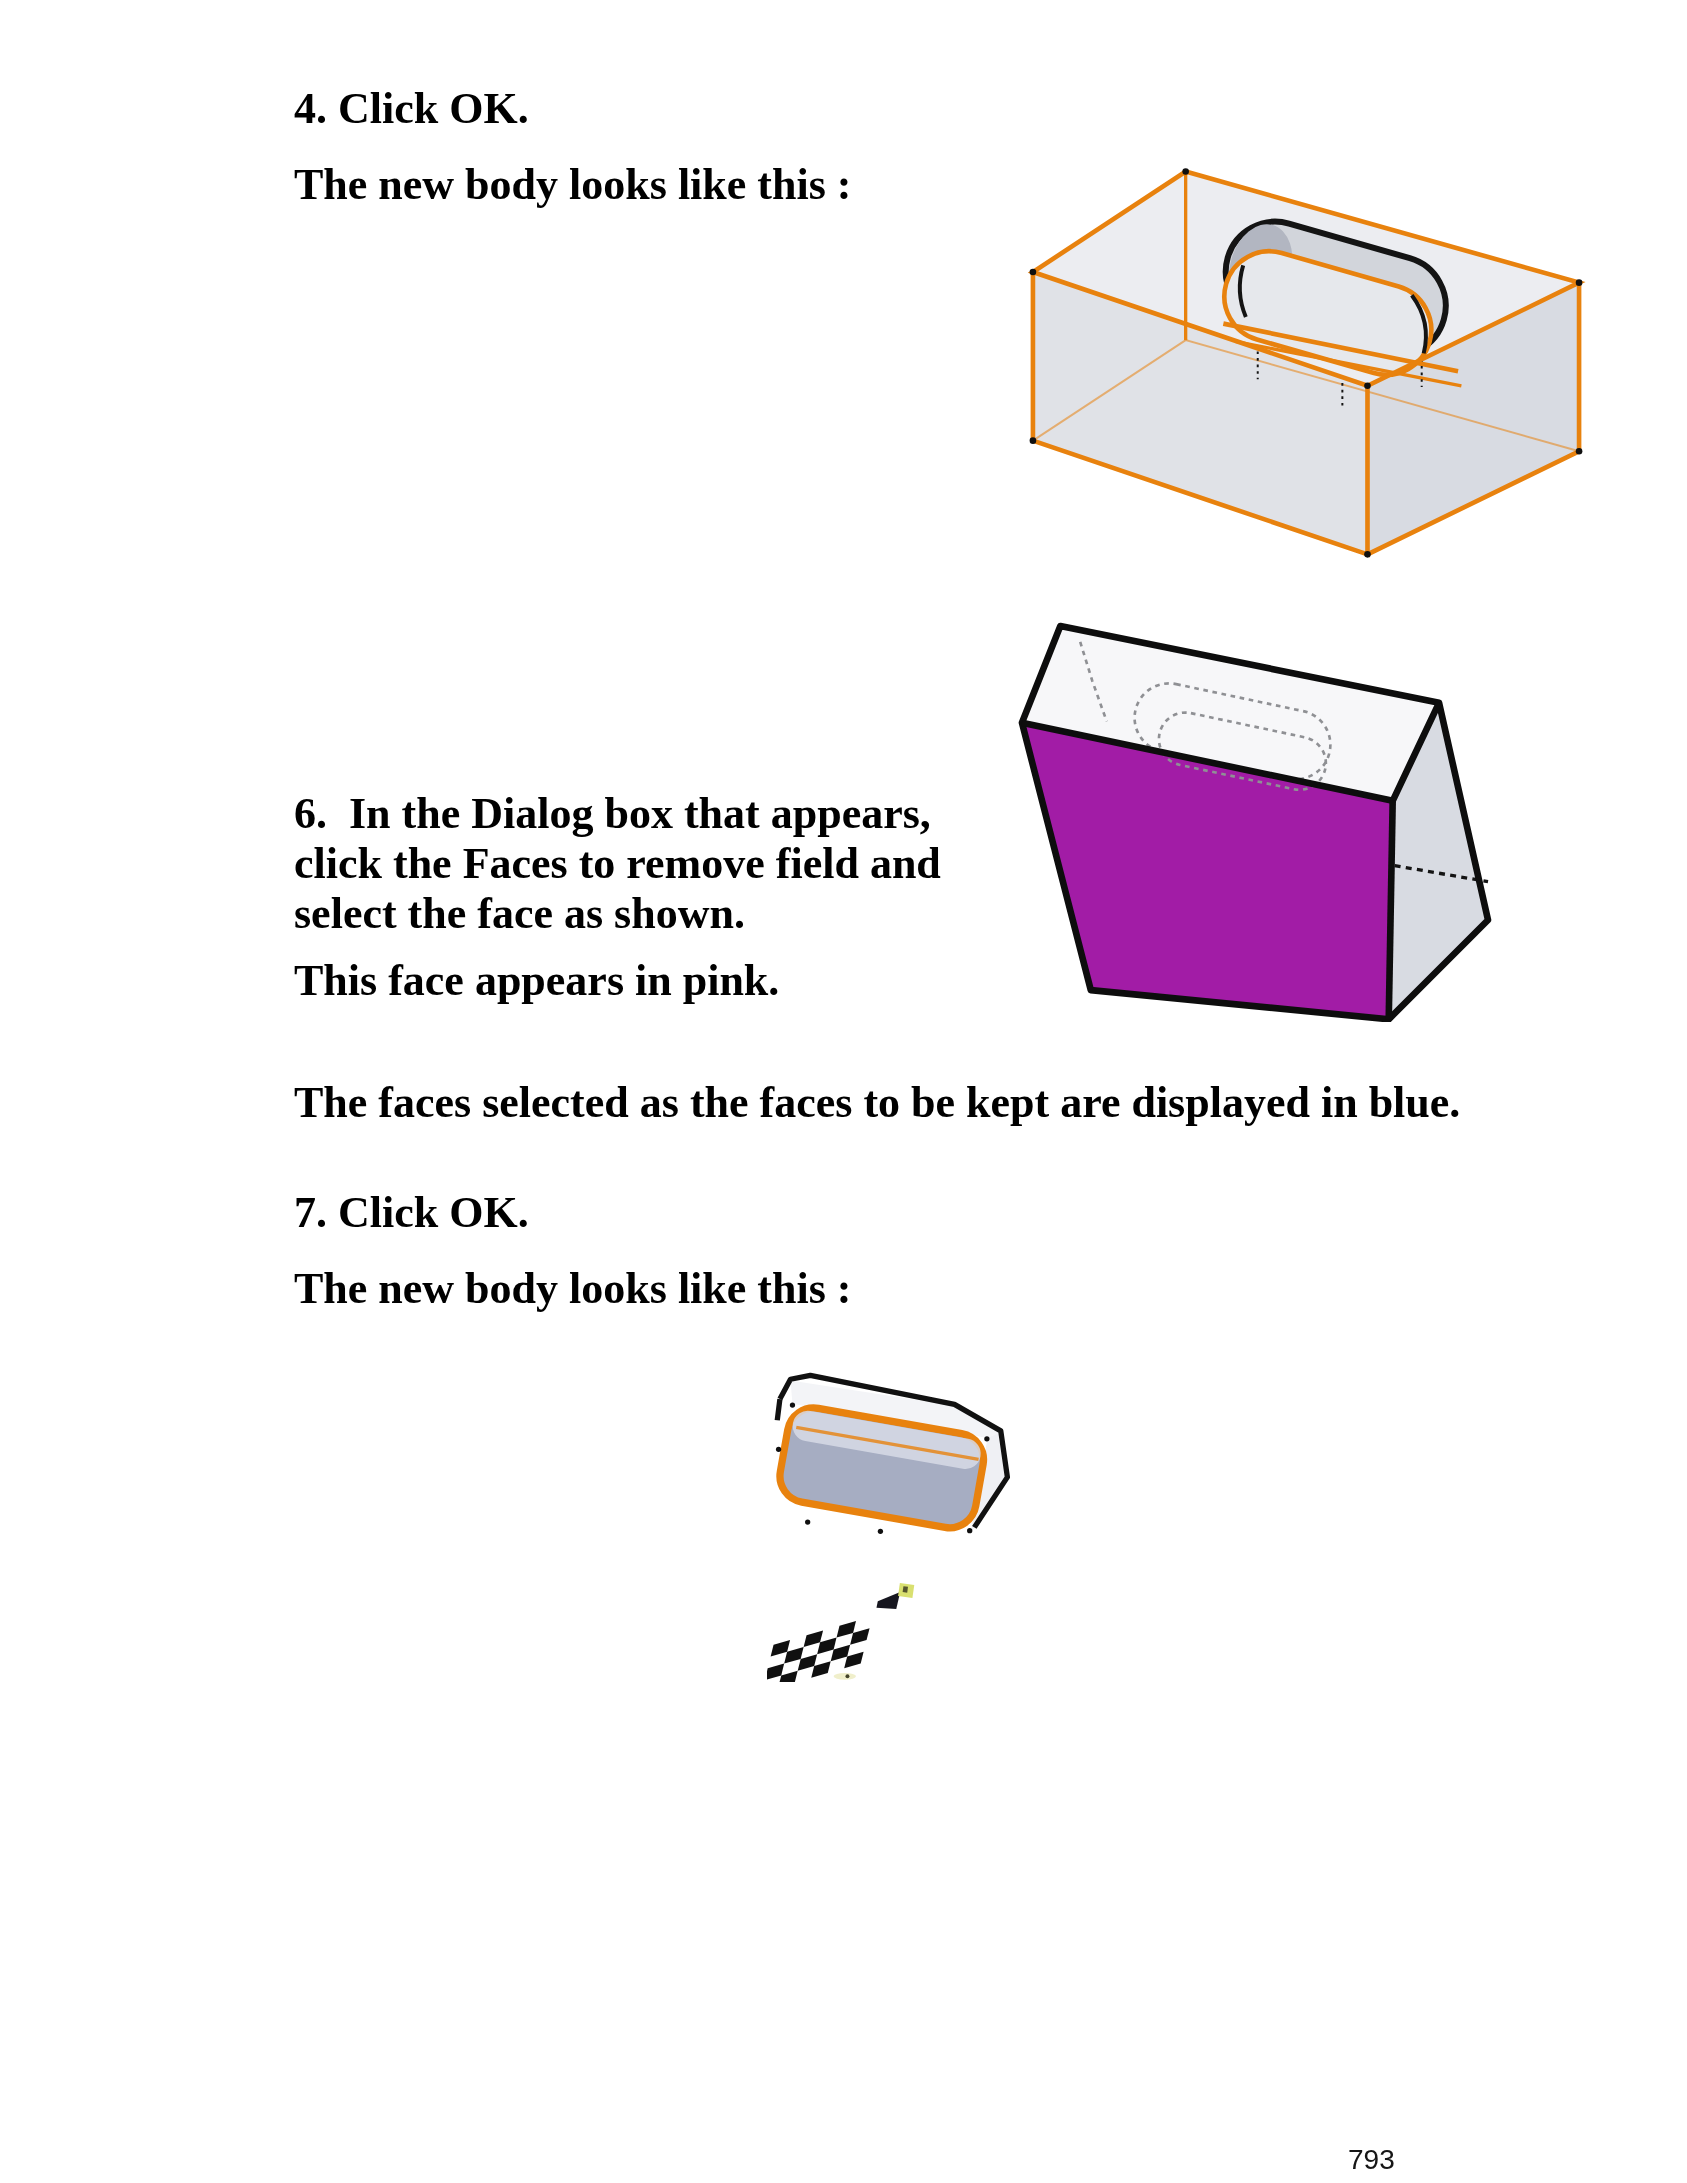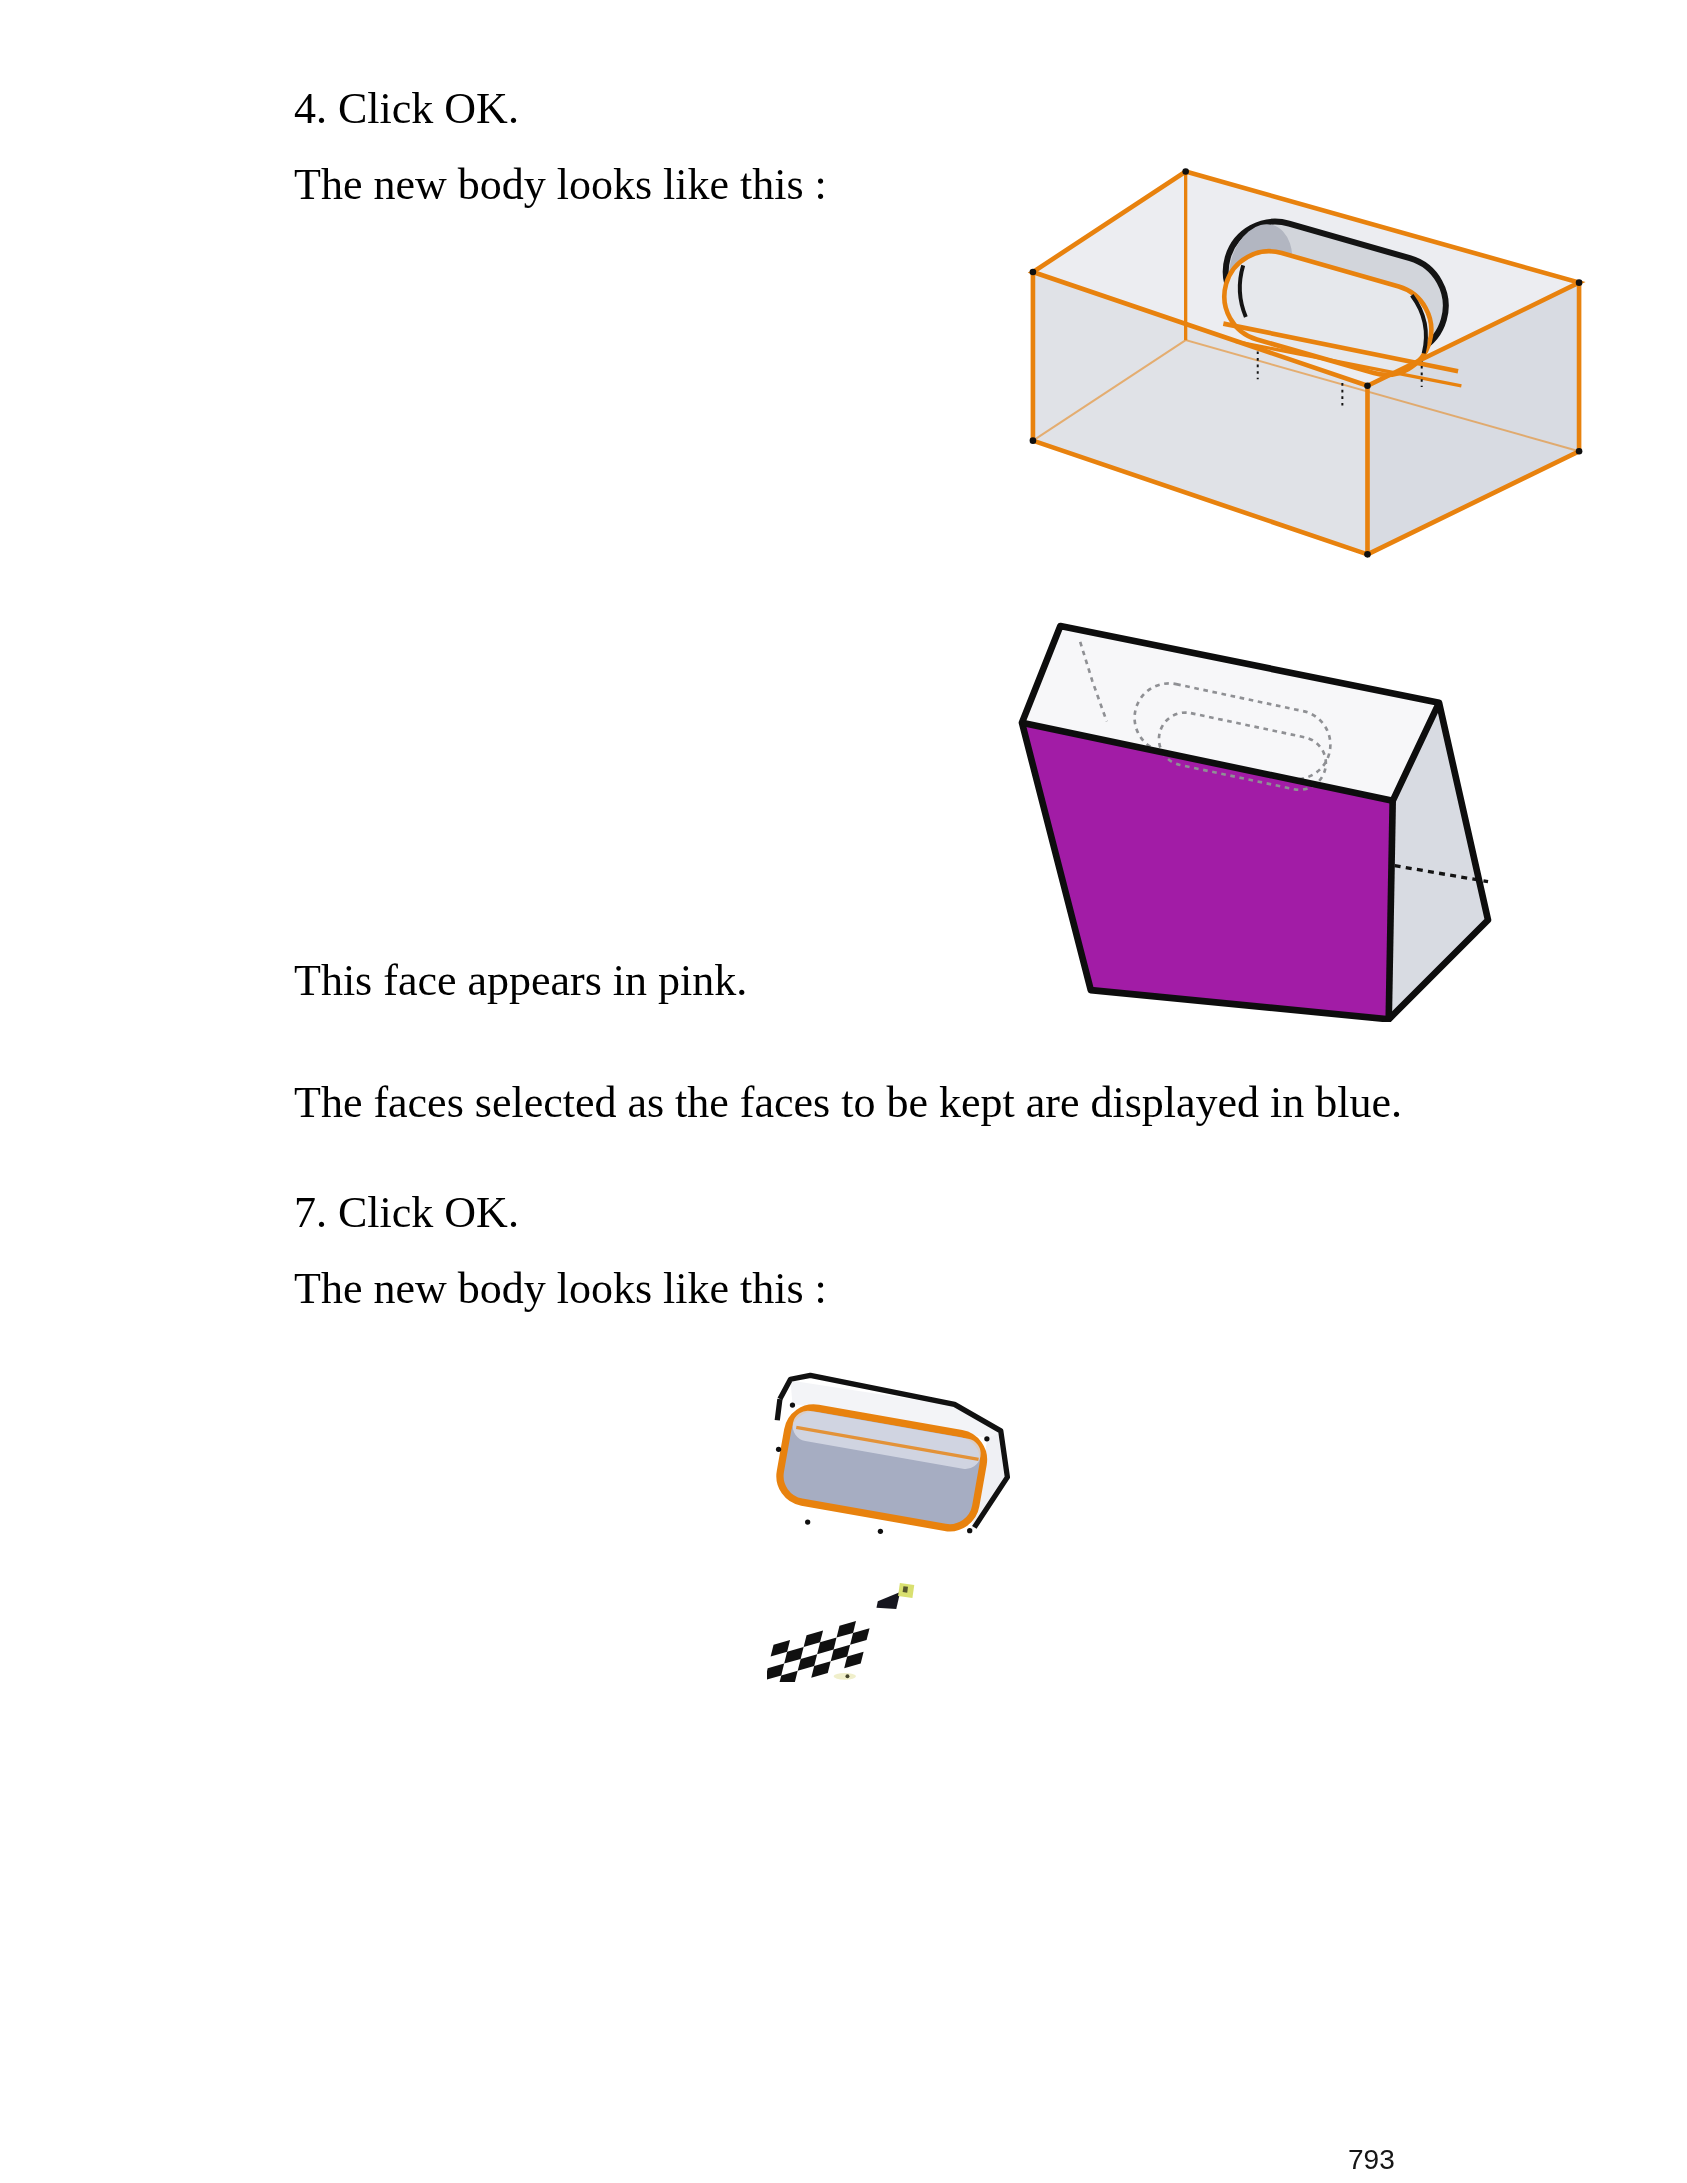--- a/index.html
+++ b/index.html
@@ -4,34 +4,38 @@
 <style>
   html,body{margin:0;padding:0;}
   body{
     width:1687px;height:2183px;position:relative;background:#ffffff;
     font-family:"Liberation Serif", serif;color:#000;overflow:hidden;
   }
   .para{
     position:absolute;left:294px;
     font-size:44px;line-height:50px;white-space:pre;
     color:#000;
+    font-weight:bold;
   }
   .figure{position:absolute;}
   .footer-num{
     position:absolute;left:1348px;top:2104px;
     font-family:"Liberation Sans", sans-serif;font-size:28px;color:#161616;margin-top:40px;
   }
 </style>
 </head>
 <body>
 
 <div style="position:absolute;inset:0;">
 
   <div class="para" style="top:84px">4. Click OK.</div>
   <div class="para" style="top:160px">The new body looks like this :</div>
+  <div class="para" style="top:789px">6.&nbsp; In the Dialog box that appears,
+click the Faces to remove field and
+select the face as shown.</div>
   <div class="para" style="top:1078px">The faces selected as the faces to be kept are displayed in blue.</div>
   <div class="para" style="top:956px">This face appears in pink.</div>
   <div class="para" style="top:1188px">7. Click OK.</div>
   <div class="para" style="top:1264px">The new body looks like this :</div>
 
   <svg class="figure" style="left:1025px;top:153px" width="562" height="410" viewBox="0 0 850 620">
 
     <polygon points="243,28 838,196 518,352 12,180" fill="var(--face-light)"></polygon>
     <polygon points="12,180 518,352 518,607 12,435" fill="var(--face-mid)"></polygon>
     <polygon points="518,352 838,196 838,451 518,607" fill="var(--face-dark)"></polygon>

